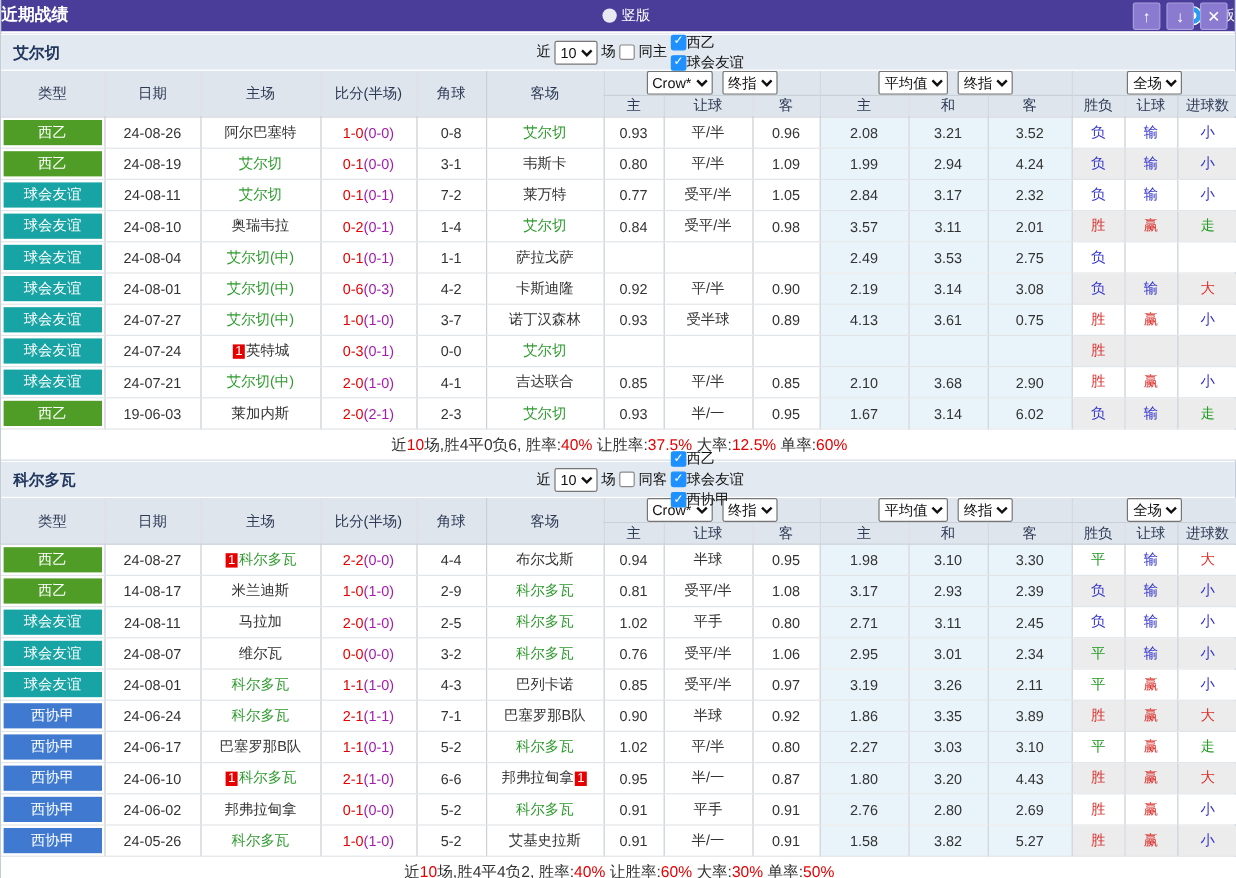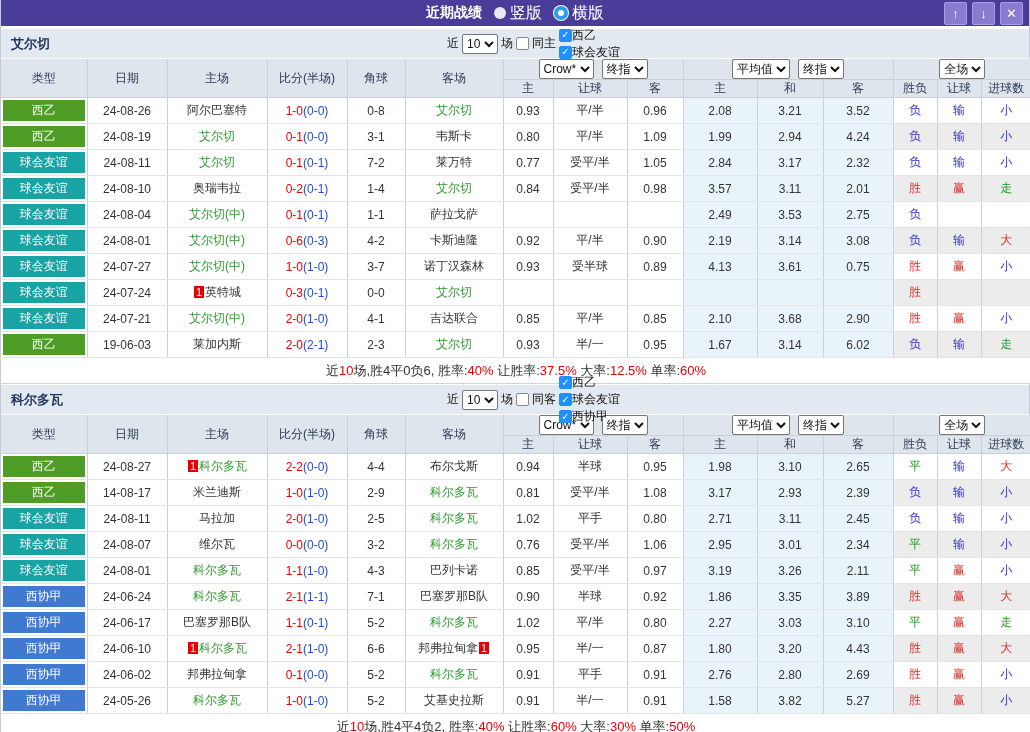--- a/index.html
+++ b/index.html
@@ -1,22 +1,22 @@
 <!DOCTYPE html>
 <html><head>
 <meta charset="utf-8">
 <style>
   html,body{margin:0;padding:0;background:#fff;}
   body{width:1030px;font-family:"Liberation Sans","DejaVu Sans",sans-serif;}
   .window{width:1030px;box-sizing:border-box;border-left:1px solid #c3cdd8;border-right:1px solid #c3cdd8;border-bottom:2px solid #b9c6d2;}
 
   
-  .titlebar{height:26px;background:#4a3d99;position:relative;display:flex;align-items:center;justify-content:center;color:#fff;border-bottom:2px solid #fff;}
+  .titlebar{height:26px;background:#4a3d99;position:relative;display:flex;align-items:center;justify-content:space-between;color:#fff;border-bottom:2px solid #fff;}
   .tb-title{font-weight:bold;font-size:14px;}
-  .radio-group{display:flex;align-items:center;gap:4px;margin-left:12px;font-size:16px;cursor:pointer;}
+  .radio-group{display:flex;align-items:center;gap:4px;margin-left:12px;font-size:12px;cursor:pointer;}
   .radio{display:inline-block;border-radius:50%;}
   .radio.unsel{width:12px;height:12px;background:#e9e9f3;}
   .radio.sel{width:6px;height:6px;background:#fff;border:4px solid #2a9df0;box-shadow:0 0 0 1px #fff;}
   .tb-buttons{position:absolute;right:6px;top:2px;display:flex;gap:5px;}
   .tb-btn{width:21px;height:21px;background:#8a7bd0;border:1px solid #a99ddf;color:#fff;display:flex;align-items:center;justify-content:center;font-size:13px;font-weight:bold;cursor:pointer;border-radius:2px;}
 
   
   .section-header{height:29px;background:#e3e9f0;position:relative;display:flex;align-items:center;border-bottom:1px solid #fff;border-top:1px solid #fff;}
   .team-title{margin-left:10px;font-weight:bold;font-size:13px;color:#22375e;}
   .filters{position:absolute;left:446px;display:flex;align-items:center;gap:3px;font-size:12px;color:#111;white-space:nowrap;}
@@ -37,21 +37,21 @@
   tbody td{color:#333;background:#fff;}
   td.avg{background:#e9f4fa;}
   tr.even td.resz{background:#ececec;}
   .badge{margin:2px 2px;height:21px;display:flex;align-items:center;justify-content:center;color:#fff;font-size:12px;}
   .badge.green{background:#4f9d27;}
   .badge.teal{background:#18a4a4;}
   .badge.blue{background:#3f7ad0;}
   .team-green{color:#2e9b2e;}
   .rank{background:#e60000;color:#fff;font-size:11px;padding:0 2px;margin:0 1px;}
   .score-ft{color:#e60000;}
-  .score-ht{color:#1d4ed8;}
+  .score-ht{color:#a21caf;}
   .c-r{color:#d9302c;}
   .c-b{color:#3333cc;}
   .c-g{color:#1f9a1f;}
   tfoot td{height:25px;font-size:13px;color:#333;background:#fff;border-bottom:1px solid #ccd4dc;margin-top:35px;}
   tfoot .red{color:#e60000;}
 </style>
 </head>
 <body>
 
 <div class="window">
@@ -440,21 +440,21 @@
               <td>24-08-27</td>
               <td><span class="rank">1</span><span class="team-green">科尔多瓦</span></td>
               <td><span class="score-ft">2-2</span><span class="score-ht">(0-0)</span></td>
               <td>4-4</td>
               <td><span>布尔戈斯</span></td>
               <td>0.94</td>
               <td>半球</td>
               <td>0.95</td>
               <td class="avg">1.98</td>
               <td class="avg">3.10</td>
-              <td class="avg">2.65</td>
+              <td class="avg">3.30</td>
               <td class="resz c-g">平</td>
               <td class="resz c-b">输</td>
               <td class="resz c-r">大</td>
             </tr>
             <tr class="even">
               <td>
                 <div class="badge green">西乙</div>
               </td>
               <td>14-08-17</td>
               <td><span>米兰迪斯</span></td>

